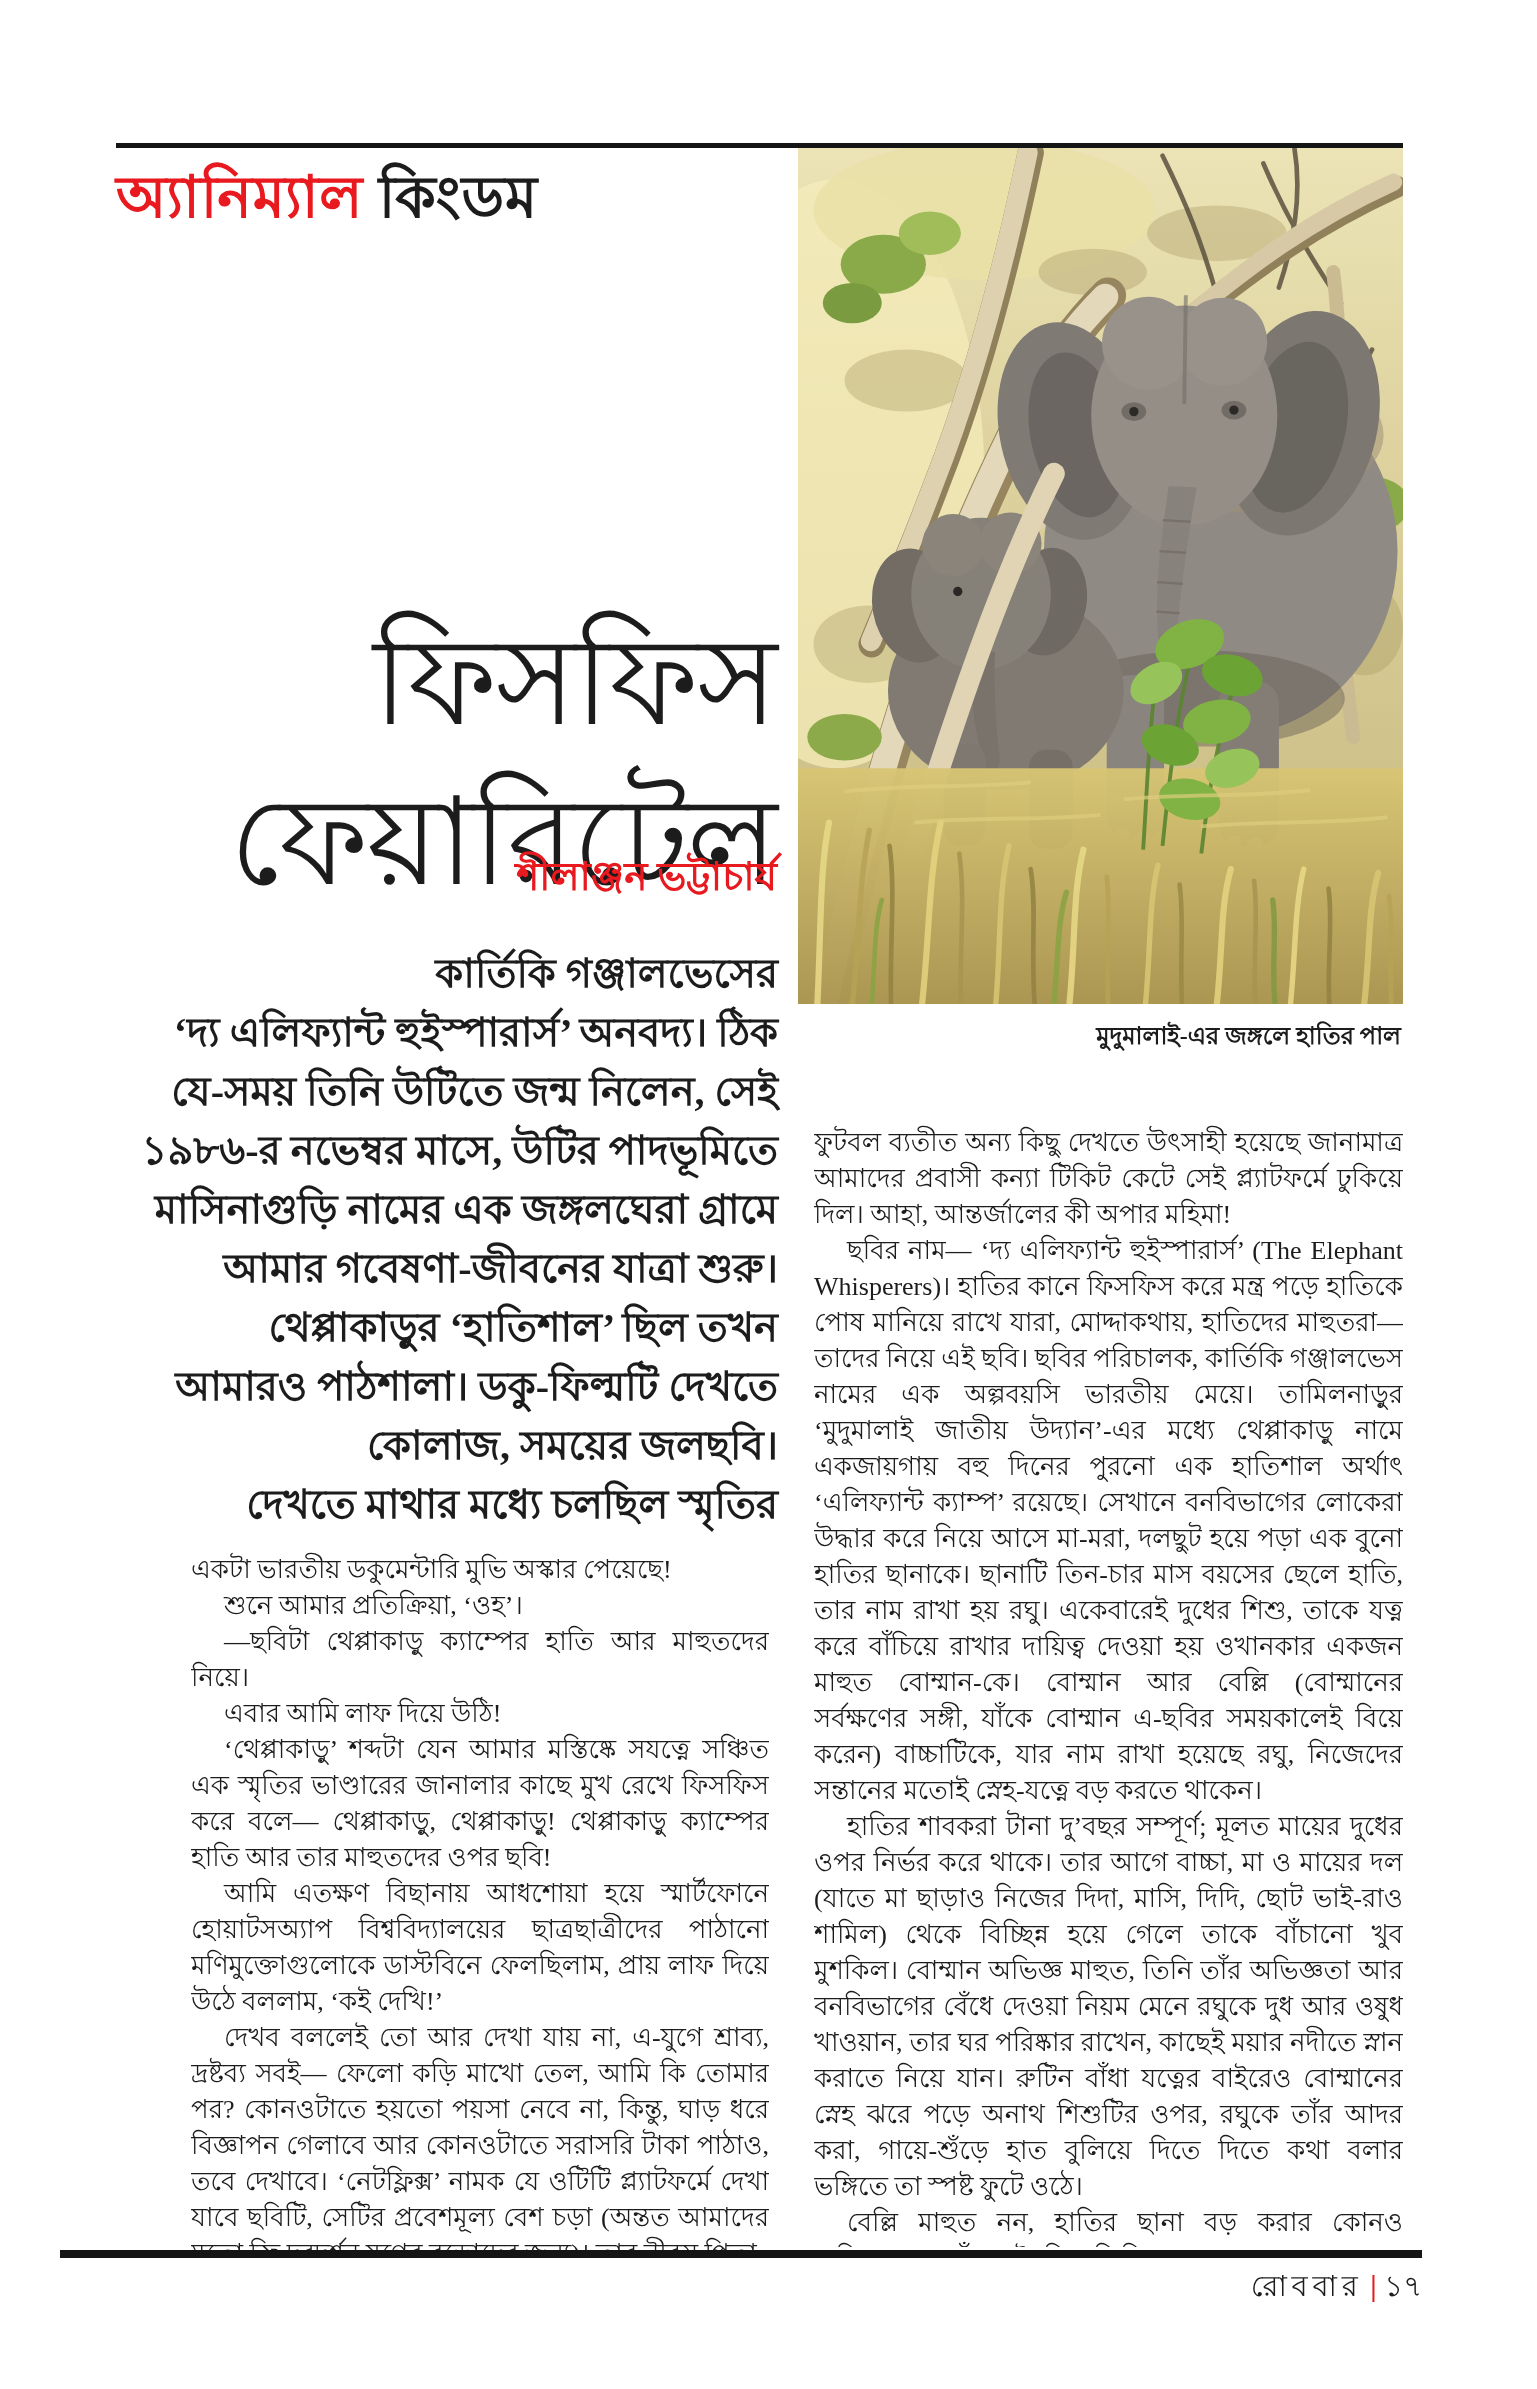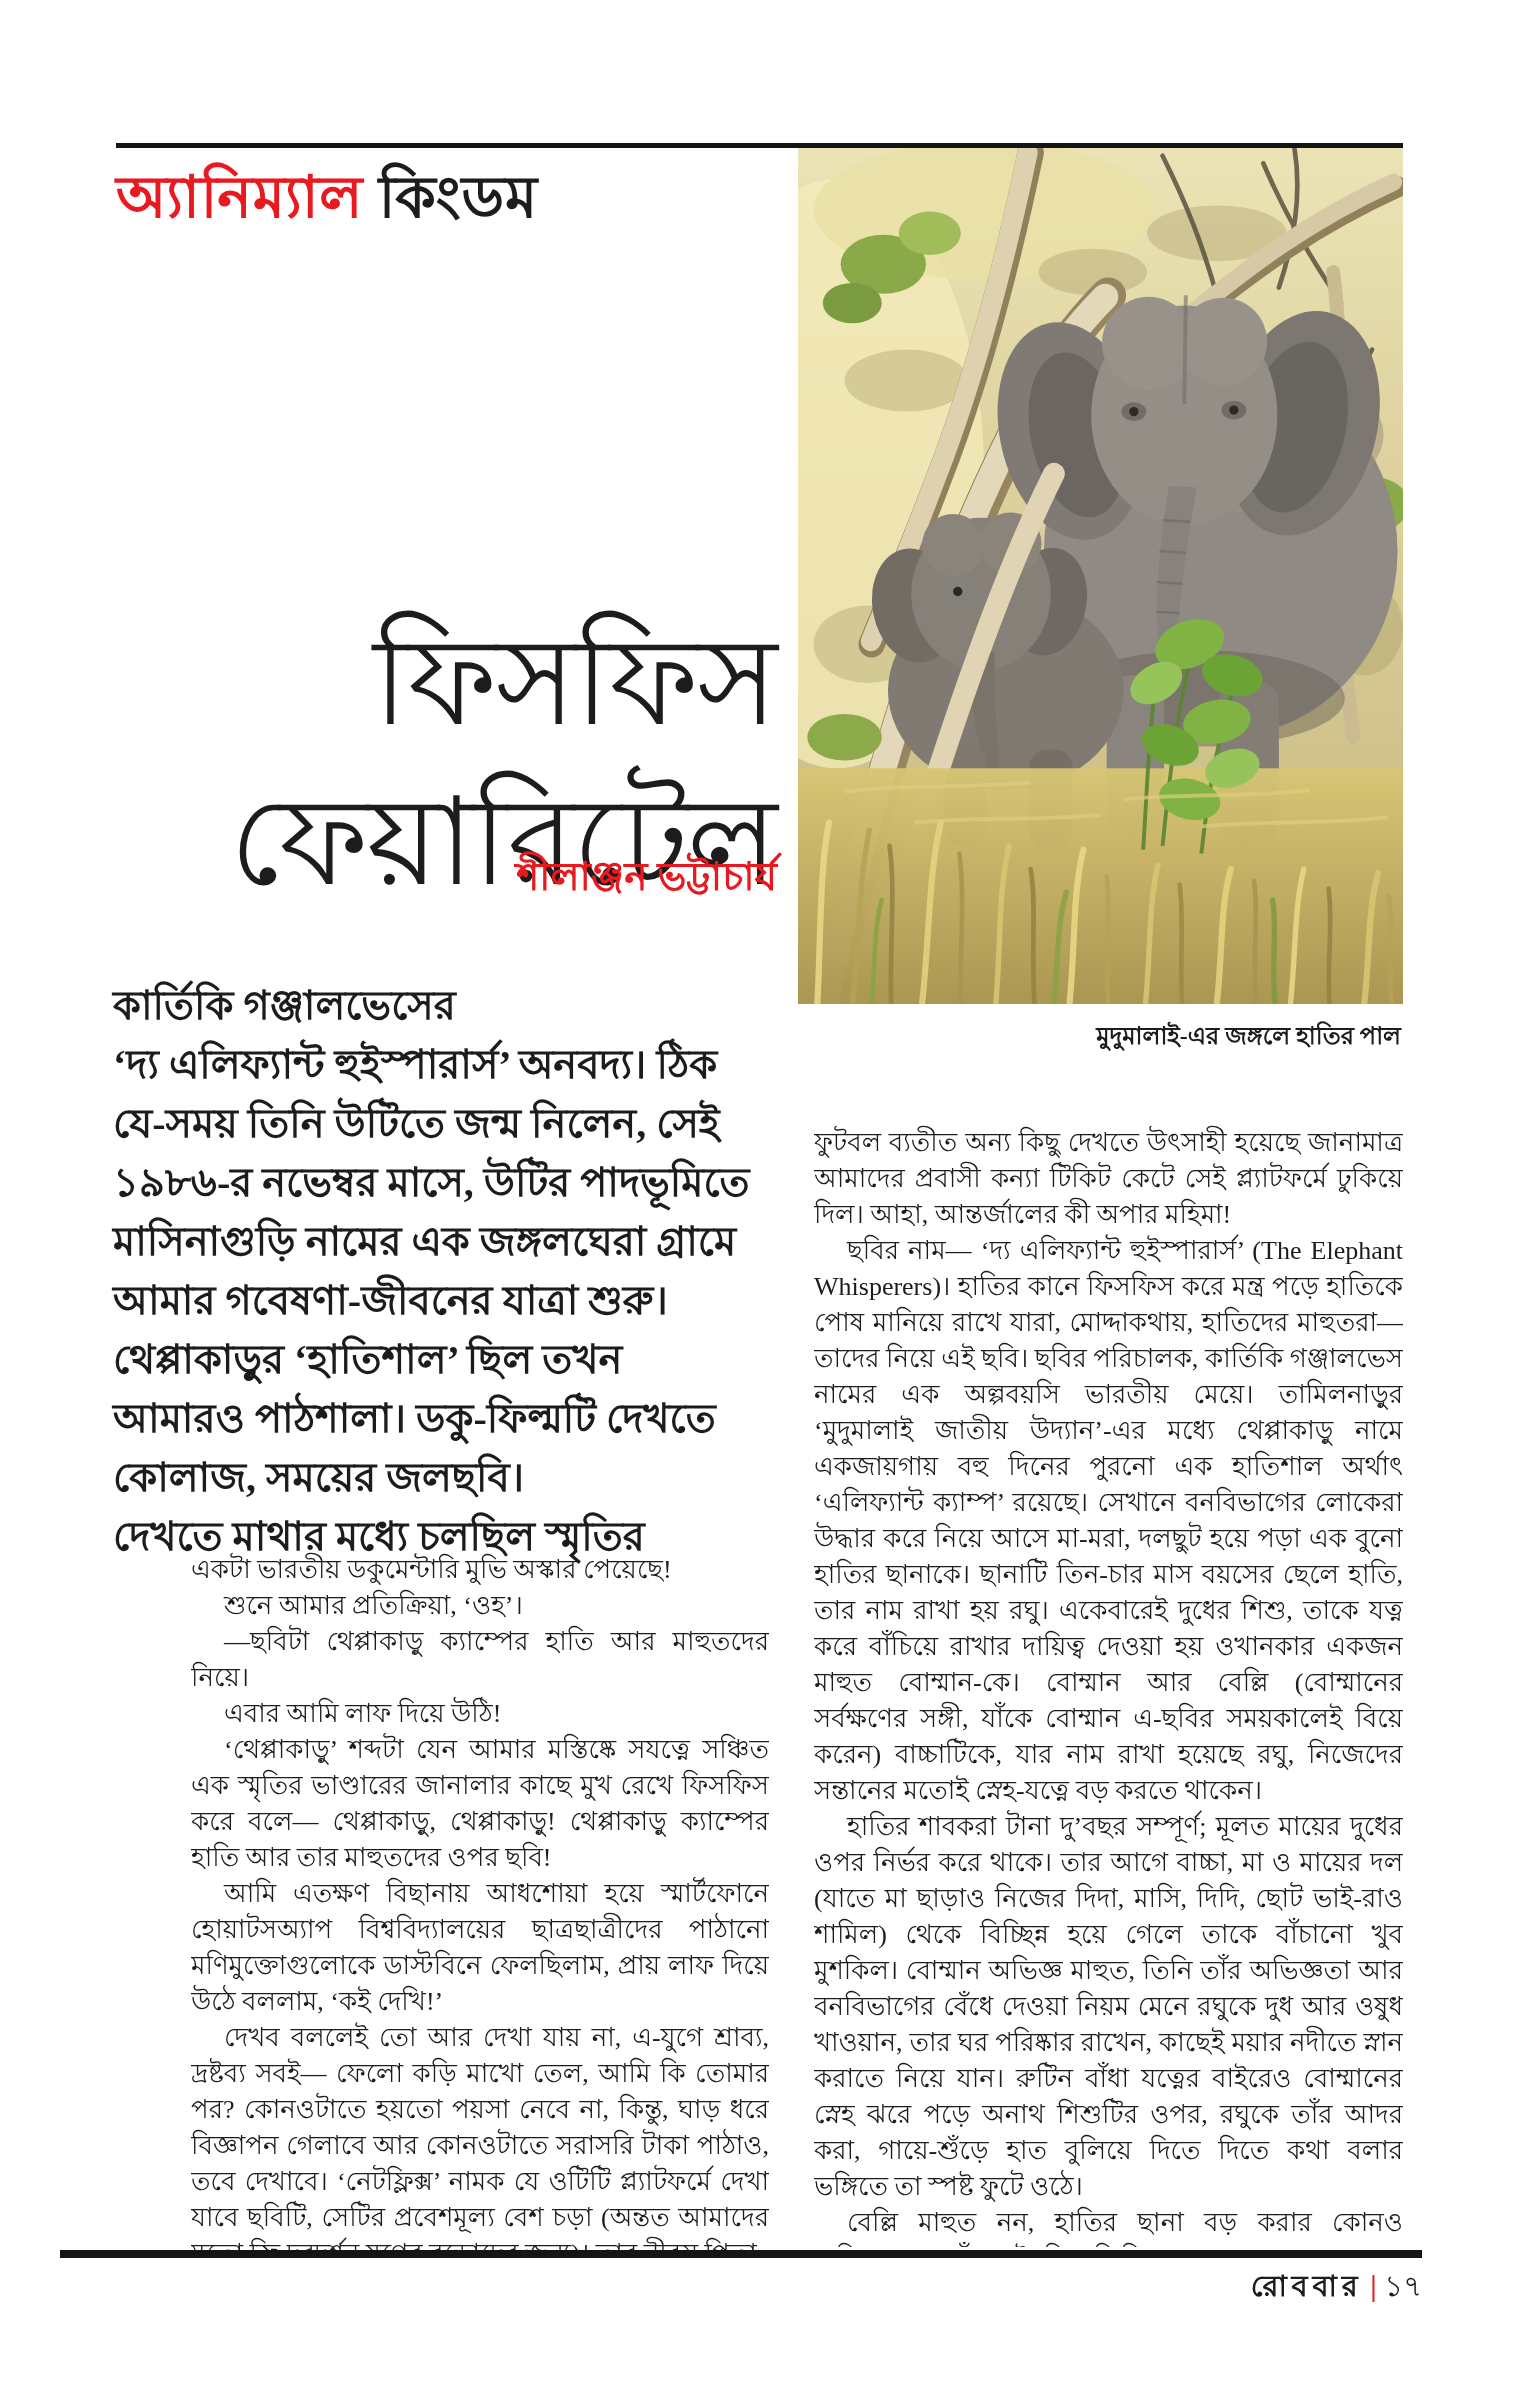--- a/index.html
+++ b/index.html
@@ -13,31 +13,31 @@
   .section-header { position:absolute; left:116px; top:153px; font-size:58px; font-weight:700; letter-spacing:0.8px; white-space:nowrap; }
   .section-header .red { color:var(--red); }
 
   .photo-fig { position:absolute; left:798px; top:148px; width:605px; height:856px; margin:0; }
   .photo-fig svg { display:block; width:100%; height:100%; }
   .photo-caption { position:absolute; left:800px; top:1017px; width:601px; text-align:right; font-size:24px; font-weight:600; }
 
   .headline { position:absolute; left:116px; top:521px; width:660px; text-align:right; font-weight:400; font-size:122px; line-height:160px; letter-spacing:-1.6px; }
   .byline { position:absolute; left:312px; top:846px; width:465px; text-align:right; font-size:39px; font-weight:700; color:var(--red); }
 
-  .intro { position:absolute; left:113px; top:944px; width:665px; text-align:left; font-size:40px; line-height:59px; font-weight:700;margin-top:32px; }
+  .intro { position:absolute; left:113px; top:944px; width:665px; text-align:right; font-size:40px; line-height:59px; font-weight:700; }
 
   .col { position:absolute; font-size:26px; line-height:36px; text-align:justify; }
   .col p { margin:0; }
   .col p.indent { text-indent:33px; }
   .col-left  { left:191px;  top:1552px; width:578px; height:698px;  overflow:hidden; }
   .col-right { left:814px; top:1125px; width:589px; height:1122px; overflow:hidden; }
 
   .bottom-rule { position:absolute; left:60px; top:2250px; width:1362px; height:7.8px; background:#151515; }
   .page-footer { position:absolute; left:802px; top:2263px; width:620px; text-align:right; font-size:29px; }
-  .page-footer .pub { letter-spacing:4.7px;font-weight:bold; }
+  .page-footer .pub { letter-spacing:4.7px; }
   .page-footer .sep { color:var(--red); font-weight:700; padding:0 7.8px; }
 </style>
 </head>
 <body>
 
 <div class="page">
 
   <div class="top-rule"></div>
 
   <div class="section-header">

